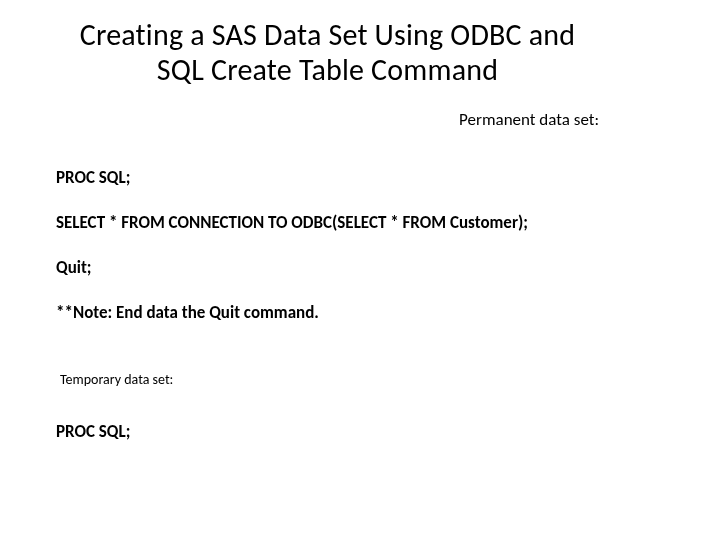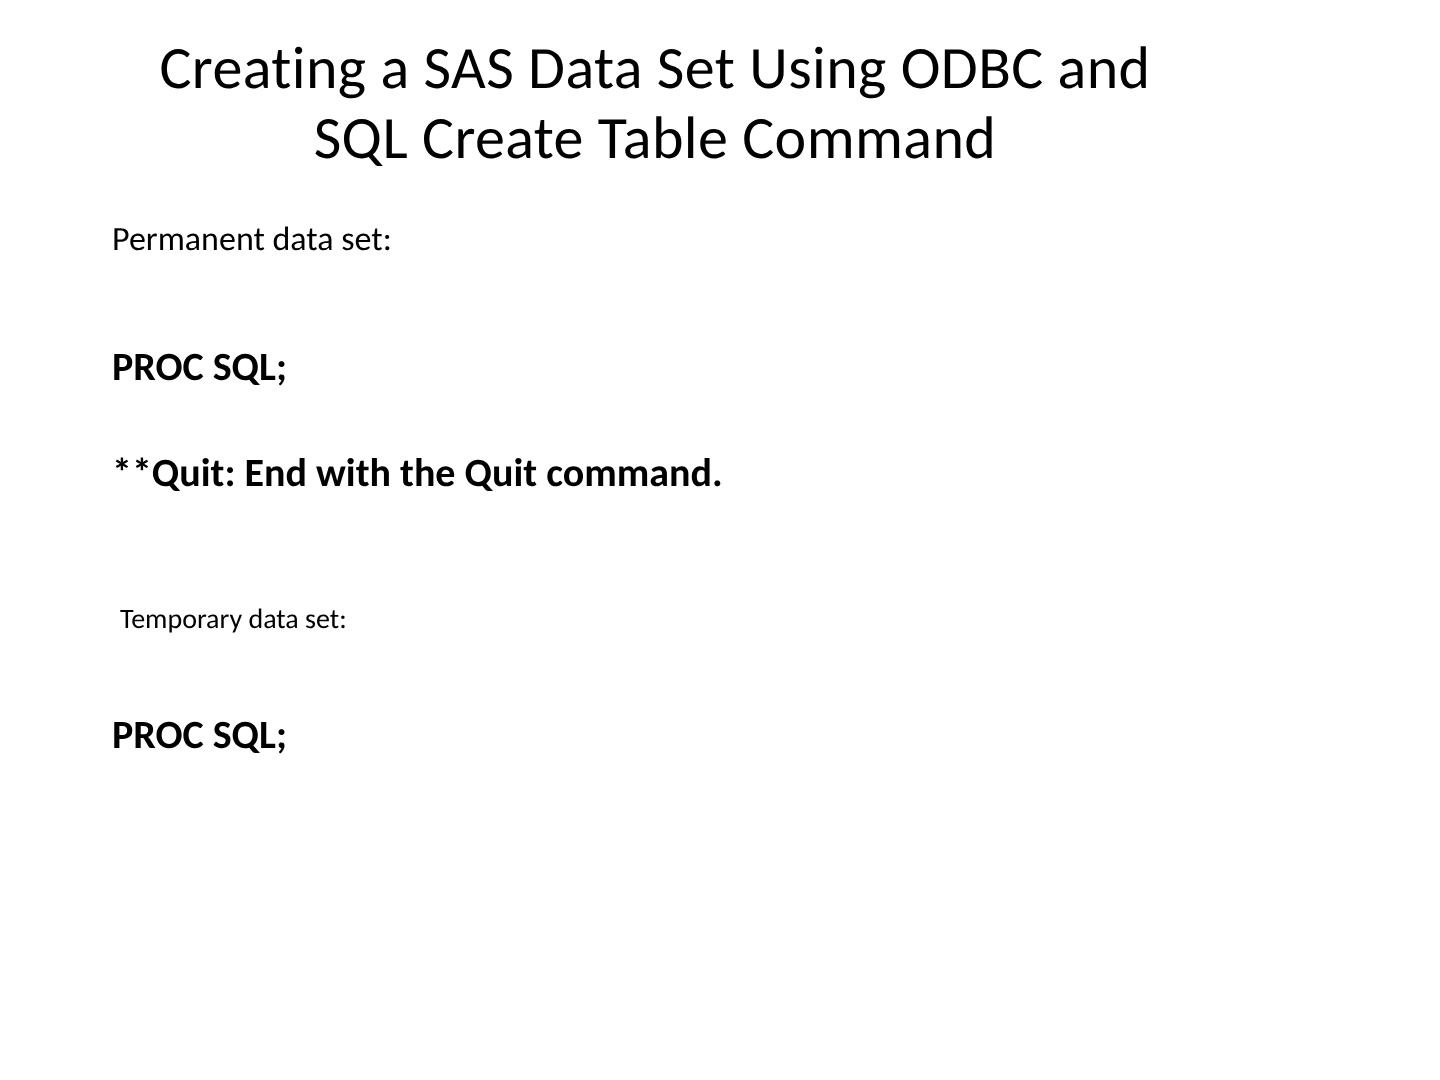--- a/index.html
+++ b/index.html
@@ -22,44 +22,47 @@
     font-size: 30px;
     line-height: 1.15;
     text-align: center;
     font-weight: 400;
     margin: 0 0 22px 0;
     letter-spacing: 0.2px;
   }
   .label {
     font-size: 17px;
     margin: 0 0 14px 0;
+    text-align: right;
   }
   .codeblock {
-    font-size: 20px;
+    font-size: 17px;
     font-weight: 700;
     line-height: 1.33;
     margin: 0 0 24px 0;
     white-space: pre-line;
   }
   .label2 {
     font-size: 14px;
     margin: 0 0 10px 4px;
   }
 </style>
 </head>
 <body>
 
 <div class="slide">
   <h1 class="title">Creating a SAS Data Set Using ODBC and SQL Create Table Command</h1>
 
   <p class="label">Permanent data set:</p>
 
   <div class="codeblock">
     <div>PROC SQL;</div>
-    <div>**Quit: End with the Quit command.</div>
+    <div>SELECT * FROM CONNECTION TO ODBC(SELECT * FROM Customer);</div>
+    <div>Quit;</div>
+    <div>**Note: End data the Quit command.</div>
   </div>
 
   <p class="label2">Temporary data set:</p>
 
   <div class="codeblock">
     <div>PROC SQL;</div>
     
     
     
     

